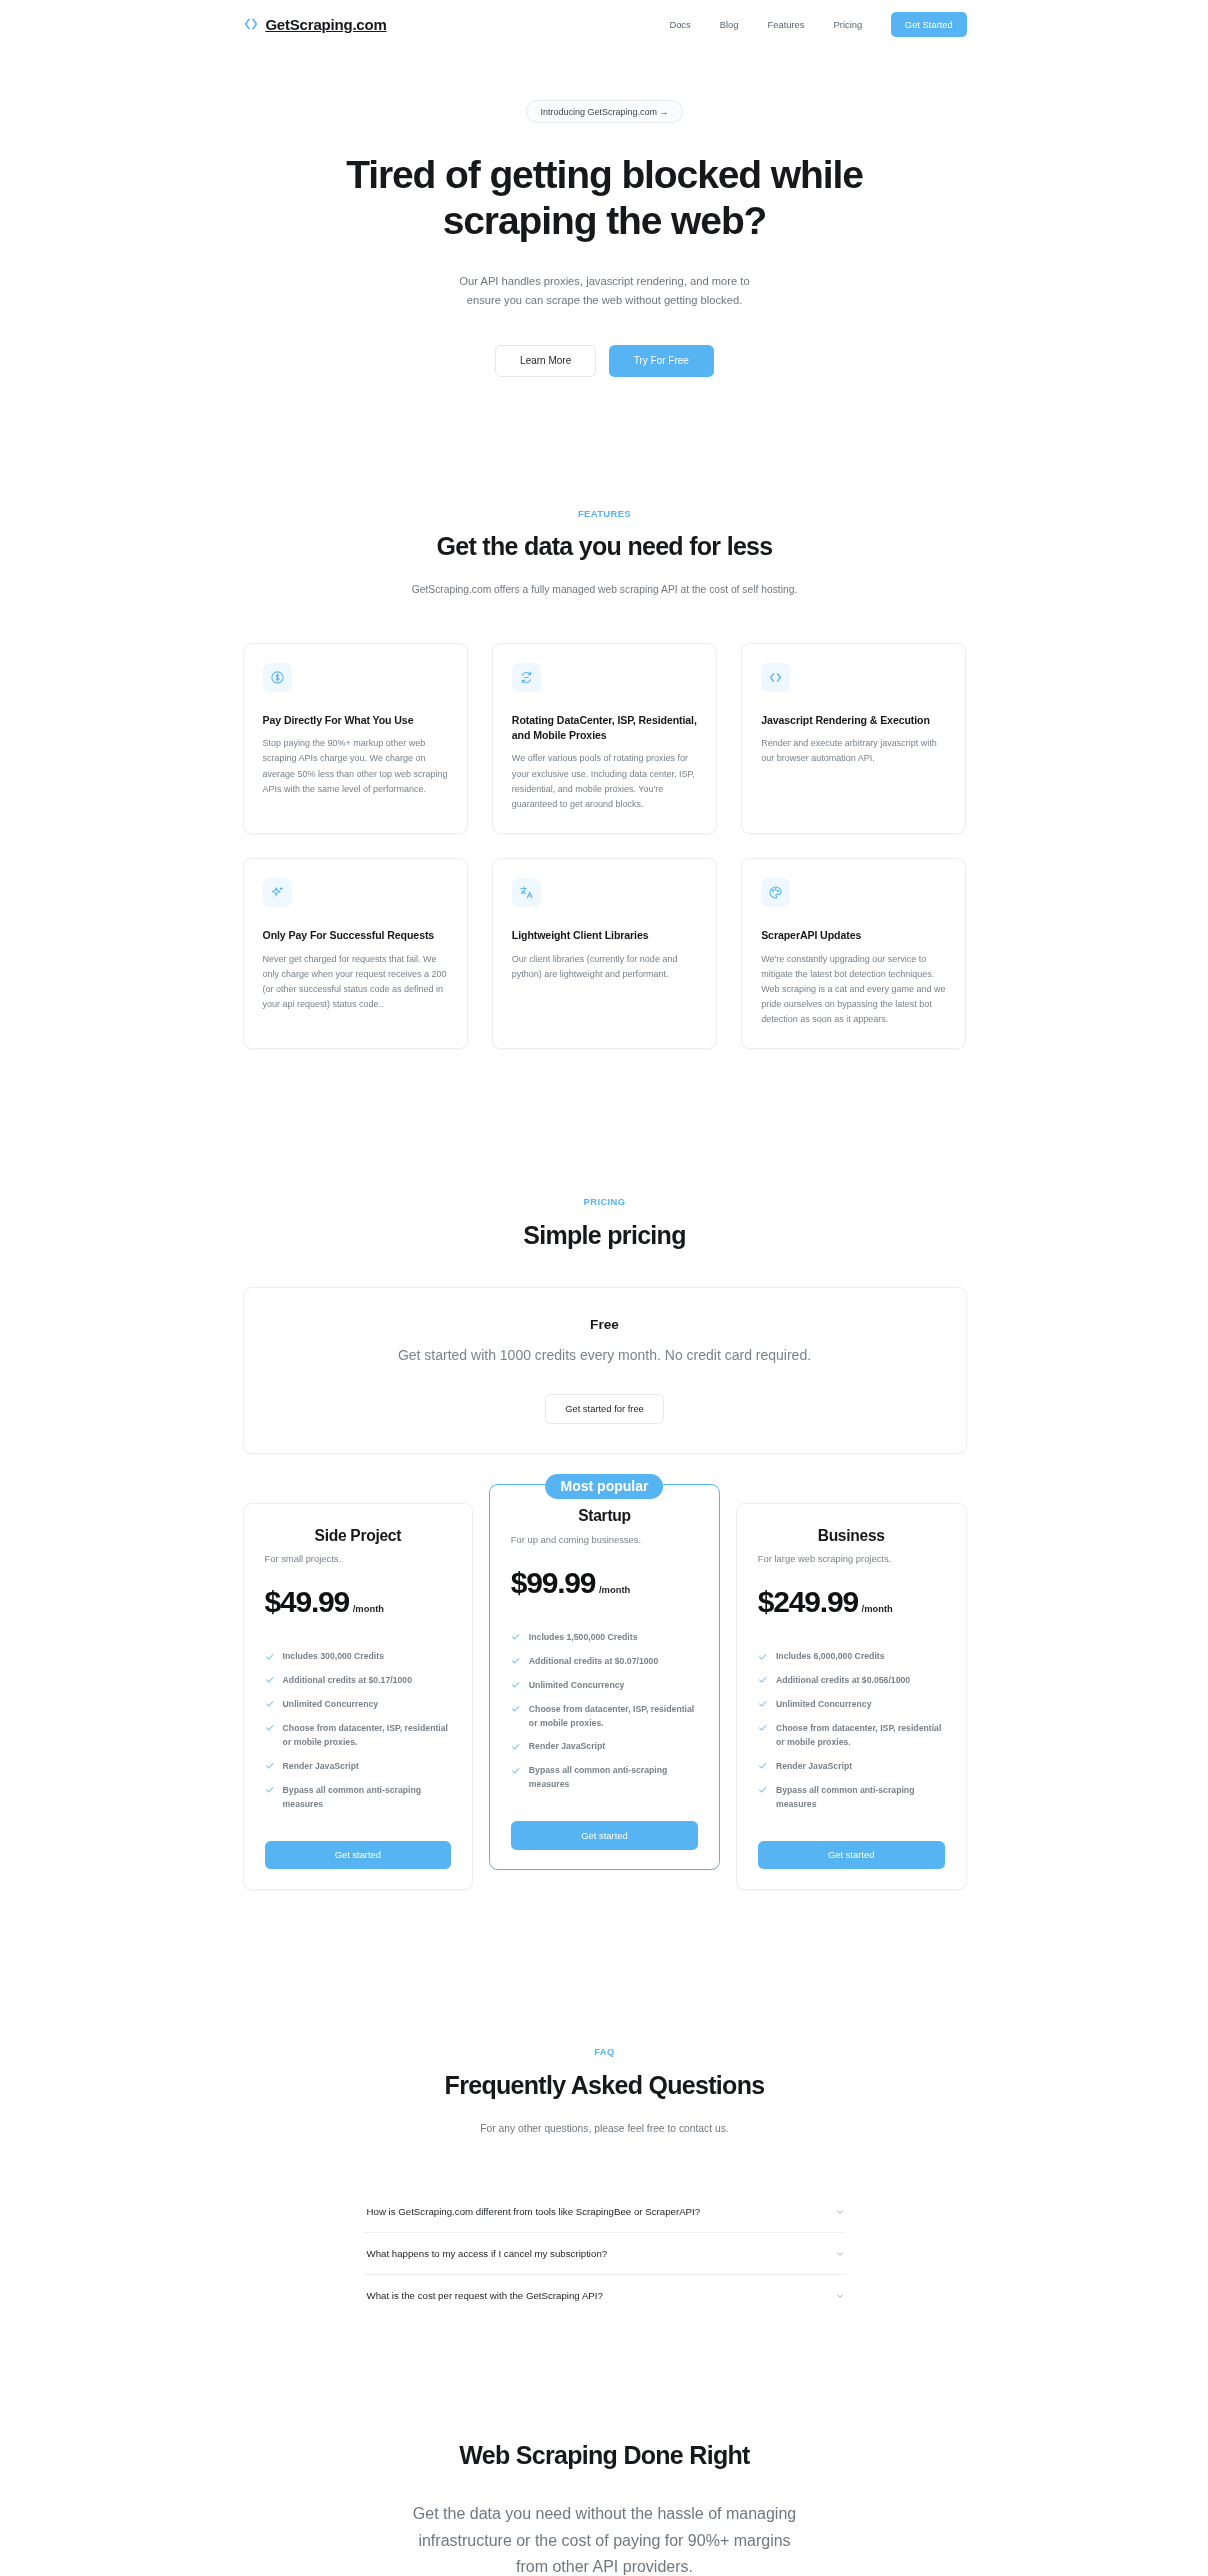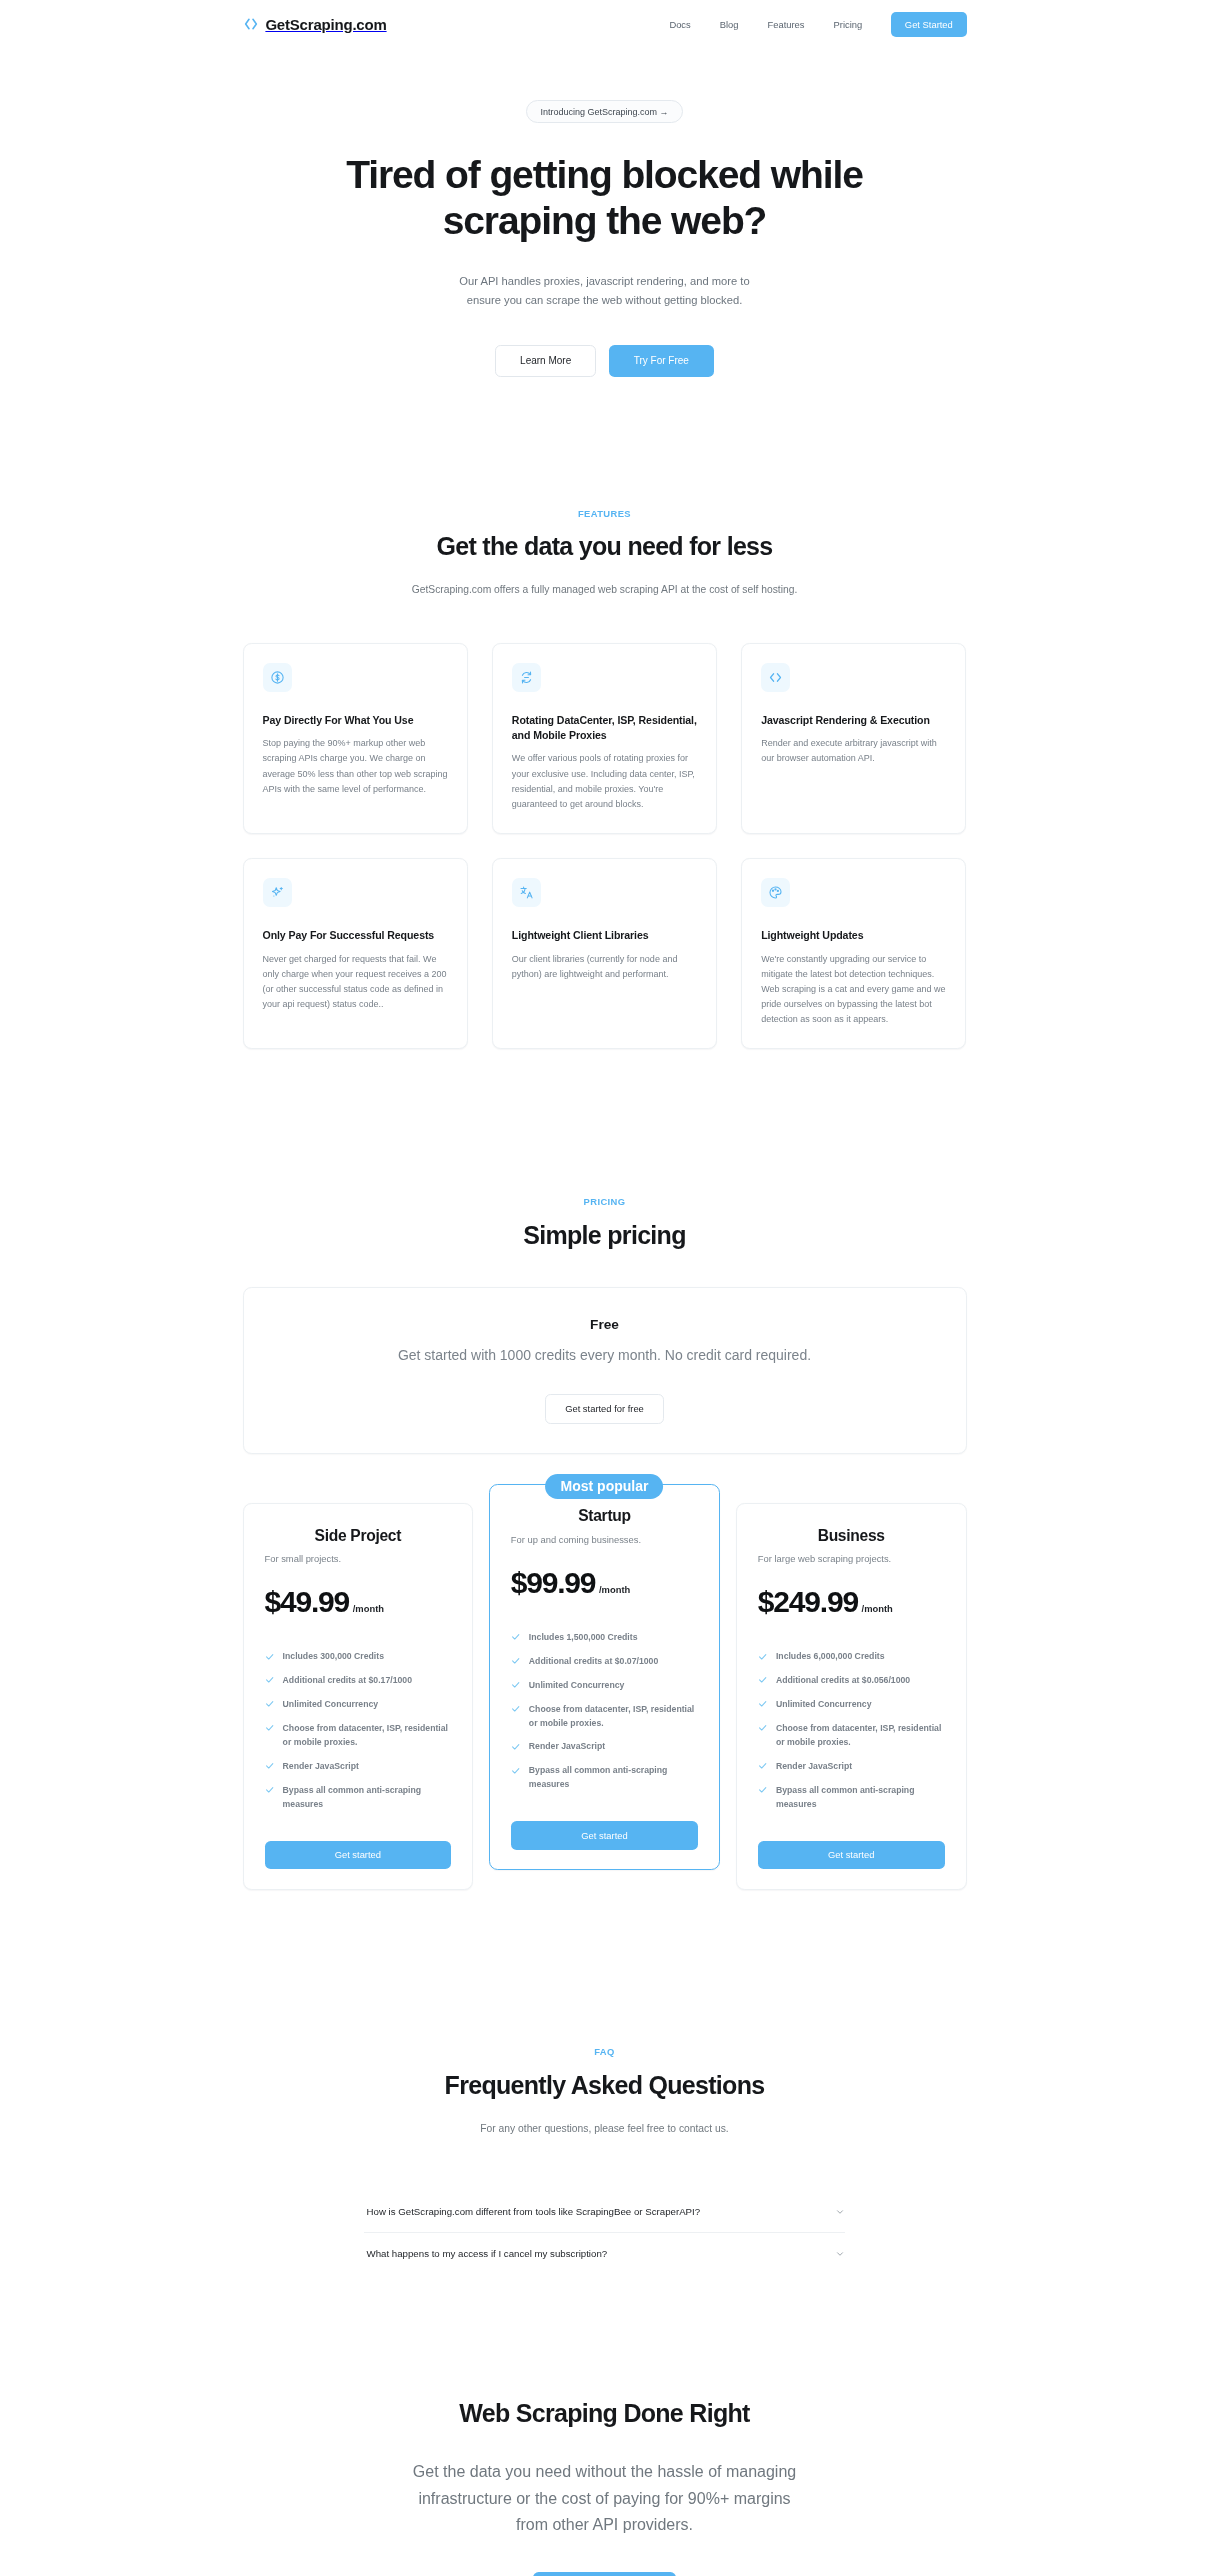--- a/index.html
+++ b/index.html
@@ -288,21 +288,21 @@
 
       <div class="f-card">
         <div class="f-icon">
           <svg viewBox="0 0 24 24" fill="none" stroke="#56b4f2" stroke-width="1.7" stroke-linecap="round" stroke-linejoin="round">
             <path d="M12 3.2a8.8 8.8 0 1 0 0 17.6c1 0 1.7-.8 1.7-1.7 0-.5-.2-.9-.5-1.2-.3-.3-.5-.7-.5-1.2 0-1 .8-1.7 1.7-1.7h2a4.4 4.4 0 0 0 4.4-4.4c0-4.1-4-7.4-8.8-7.4z"></path>
             <circle cx="8" cy="9.2" r="1"></circle>
             <circle cx="12" cy="7" r="1"></circle>
             <circle cx="15.8" cy="9.4" r="1"></circle>
           </svg>
         </div>
-        <div class="f-title">Lightweight Updates</div>
+        <div class="f-title">ScraperAPI Updates</div>
         <div class="f-desc">We're constantly upgrading our service to mitigate the latest bot detection techniques. Web scraping is a cat and every game and we pride ourselves on bypassing the latest bot detection as soon as it appears.</div>
       </div>
 
     </div>
   </section>
 
   <section class="pricing container">
     <div class="eyebrow">PRICING</div>
     <h2 class="sec-title">Simple pricing</h2>
 
@@ -513,20 +513,28 @@
         </span>
       </div>
       <div class="faq-row">
         <span class="faq-q">What happens to my access if I cancel my subscription?</span>
         <span class="faq-chev">
           <svg viewBox="0 0 24 24" fill="none" stroke="#8d959d" stroke-width="2" stroke-linecap="round" stroke-linejoin="round">
               <polyline points="6 9 12 15 18 9"></polyline>
             </svg>
         </span>
       </div>
+      <div class="faq-row">
+        <span class="faq-q">What is the cost per request with the GetScraping API?</span>
+        <span class="faq-chev">
+          <svg viewBox="0 0 24 24" fill="none" stroke="#8d959d" stroke-width="2" stroke-linecap="round" stroke-linejoin="round">
+              <polyline points="6 9 12 15 18 9"></polyline>
+            </svg>
+        </span>
+      </div>
     </div>
   </section>
 
   <section class="cta container">
     <h2>Web Scraping Done Right</h2>
     <p>Get the data you need without the hassle of managing infrastructure or the cost of paying for 90%+ margins from other API providers.</p>
     <button class="btn-cta-lg">Get Scraping Today</button>
   </section>
 
 </div>

